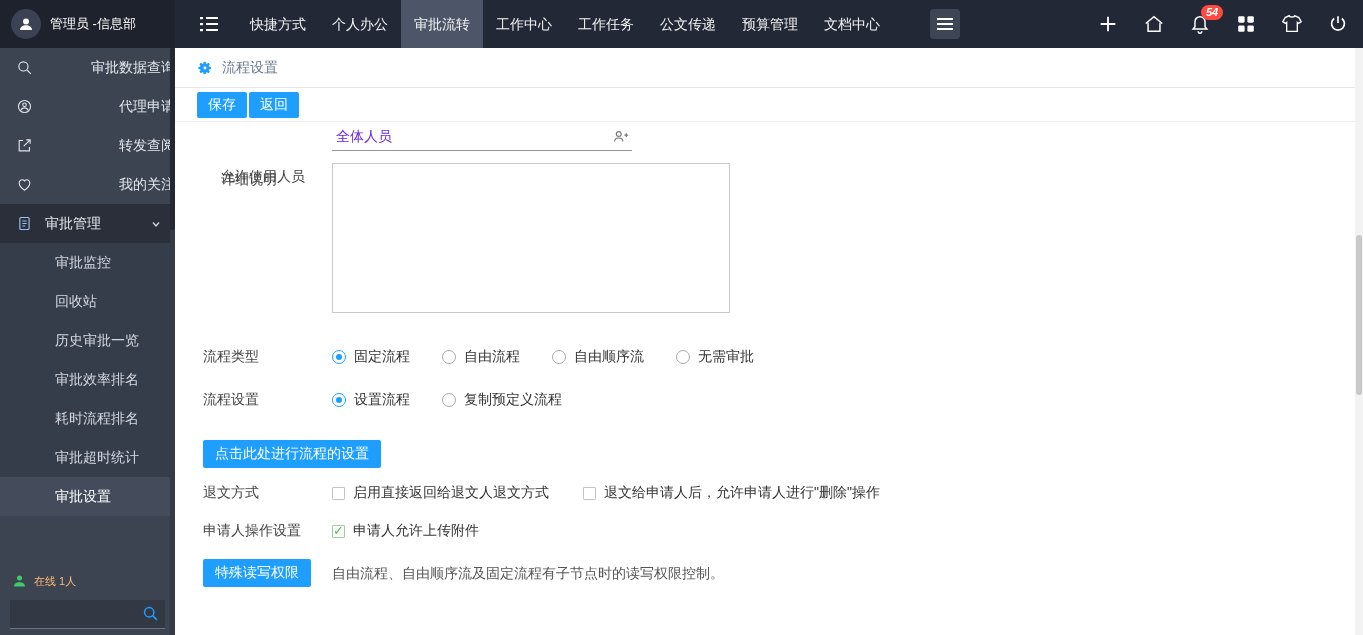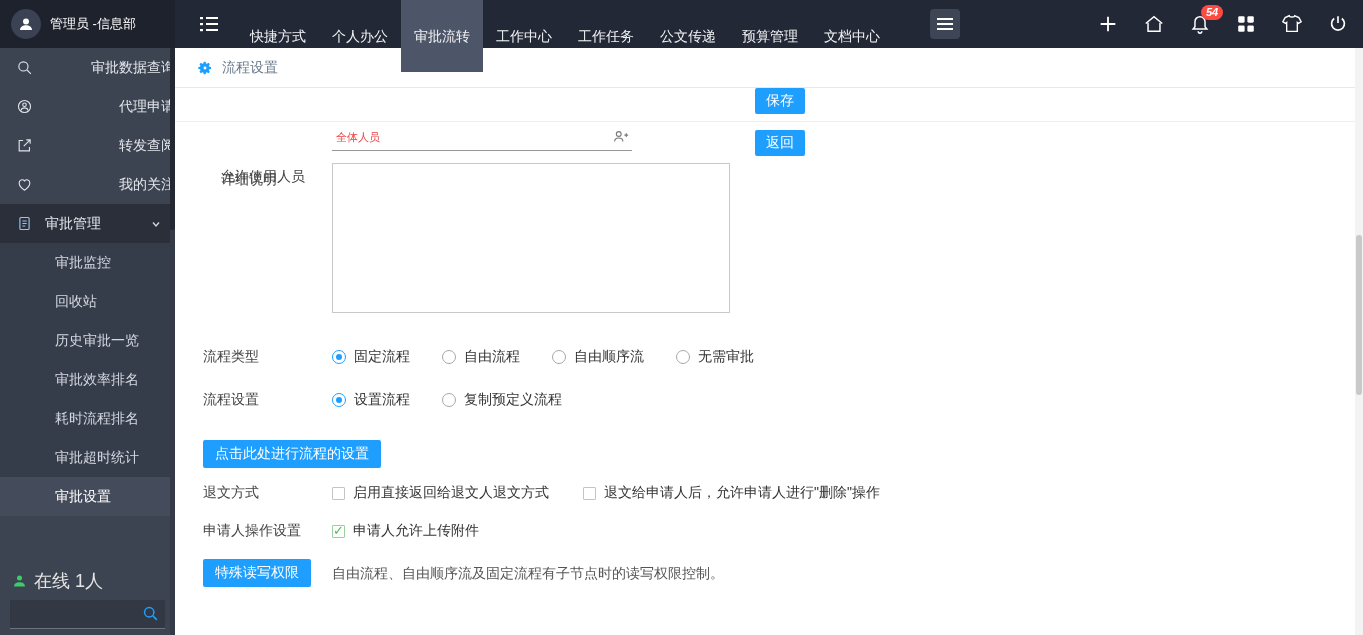--- a/index.html
+++ b/index.html
@@ -6,54 +6,54 @@
   body{font-family:"Liberation Sans","DejaVu Sans",sans-serif;background:#fff;}
   .app{position:relative;width:1363px;height:635px;overflow:hidden;background:#fff;}
 
   
   .topbar{position:absolute;top:0;left:0;width:1363px;height:48px;background:#232836;display:flex;align-items:center;z-index:30;}
   .user-box{width:175px;height:48px;background:#1e222c;display:flex;align-items:center;gap:9px;padding-left:11px;box-sizing:border-box;flex:none;cursor:pointer;}
   .avatar{width:30px;height:30px;border-radius:50%;background:#3a4254;display:flex;align-items:center;justify-content:center;flex:none;}
   .user-name{color:#fff;font-size:13px;white-space:nowrap;}
   .nav-toggle{margin:0 16px 0 22px;display:flex;align-items:center;cursor:pointer;}
   .tabs{display:flex;height:48px;}
-  .tab{height:48px;line-height:48px;padding:12px 13px;color:#f2f3f5;font-size:14px;cursor:pointer;white-space:nowrap;}
+  .tab{height:48px;line-height:48px;padding:0 13px;color:#f2f3f5;font-size:14px;cursor:pointer;white-space:nowrap;}
   .tab.active{background:#4d5668;}
   .ham-btn{width:30px;height:30px;background:#3e4656;border-radius:4px;margin-left:37px;display:flex;align-items:center;justify-content:center;cursor:pointer;flex:none;}
   .top-icons{position:absolute;right:14px;top:0;height:48px;display:flex;align-items:center;gap:24px;}
   .ticon{width:22px;height:22px;cursor:pointer;position:relative;flex:none;font-style:italic;}
   .bell-wrap{position:relative;}
   .badge{position:absolute;top:-8px;left:12px;background:#ff4a42;color:#fff;font-size:11px;line-height:15px;min-width:14px;height:15px;padding:0 4px;border-radius:9px;text-align:center;font-weight:bold;}
 
   
   .sidebar{position:absolute;top:48px;left:0;width:175px;height:587px;background:#3c4351;z-index:20;}
   .side-item{height:39px;display:flex;align-items:center;gap:12px;padding-left:16px;font-size:14px;color:#e4e7ec;cursor:pointer;justify-content:space-between;}
   .side-item.parent-active{background:#2a2f3a;}
   .submenu{background:#353c4a;}
   .sub-item{height:39px;line-height:39px;padding-left:55px;font-size:14px;color:#d4d8e0;cursor:pointer;}
   .sub-item.sub-active{background:#444b5b;color:#fff;}
   .chev{margin-left:auto;margin-right:14px;display:flex;align-items:center;}
   .side-bottom{position:absolute;left:0;bottom:6px;width:100%;}
-  .online-row{display:flex;align-items:center;gap:7px;padding-left:12px;height:30px;color:#e5e5e5;font-size:18px;}
+  .online-row{display:flex;align-items:center;gap:7px;padding-left:12px;height:30px;color:#fdba74;font-size:11px;}
   .side-search{margin:4px 10px 0 10px;height:28px;background:rgba(0,0,0,0.16);border-bottom:1px solid #6b7383;display:flex;align-items:center;position:relative;}
   .side-search input{flex:1;background:transparent;border:none;outline:none;color:#e4e7ec;font-size:13px;padding:0 28px 0 8px;height:26px;font-family:inherit;}
   .side-search .mag{position:absolute;right:6px;top:5px;cursor:pointer;}
   .side-scroll{position:absolute;top:0;right:0;width:5px;height:100%;background:#343a47;}
   .side-thumb{position:absolute;top:0;left:0;width:5px;height:182px;background:#232833;border-radius:2px;cursor:pointer;}
 
   
   .main{position:absolute;top:48px;left:175px;width:1188px;height:587px;background:#fff;}
   .crumb{height:39px;border-bottom:1px solid #e8e8e8;display:flex;align-items:center;gap:9px;padding-left:22px;}
   .crumb-title{font-size:14px;color:#6a7a8c;}
-  .toolbar{height:33px;border-bottom:1px solid #efefef;display:flex;align-items:center;gap:16px;padding-left:22px;flex-direction:column;}
+  .toolbar{height:33px;border-bottom:1px solid #efefef;display:flex;align-items:center;gap:2px;padding-left:22px;}
   .btn-blue{background:#1E9FFF;color:#fff;border:none;border-radius:2px;font-size:14px;padding:4px 11px;cursor:pointer;font-family:inherit;white-space:nowrap;}
   .form-upper{position:relative;height:203px;}
   .flabel{position:absolute;font-size:14px;color:#444;white-space:nowrap;}
   .allow-field{position:absolute;left:157px;top:2px;width:300px;height:26px;border-bottom:1px solid #979797;display:flex;align-items:center;}
-  .allow-field input{flex:1;border:none;outline:none;font-size:11px;color:#ef4444;padding:0 4px;background:transparent;font-family:inherit;}
+  .allow-field input{flex:1;border:none;outline:none;font-size:14px;color:#6d28d9;padding:0 4px;background:transparent;font-family:inherit;}
   .allow-field .picker{cursor:pointer;margin-right:2px;display:flex;align-items:center;}
   .detail-area{position:absolute;left:157px;top:41px;width:398px;height:150px;border:1px solid #c9c9c9;resize:none;outline:none;font-family:inherit;font-size:14px;padding:6px;box-sizing:border-box;}
   .section-bar{height:36px;background:#f4f4f4;border-top:1px solid #e4e4e4;border-bottom:1px solid #e4e4e4;display:flex;align-items:center;padding:0 11px 0 21px;}
   .section-title{font-size:14px;font-weight:bold;color:#333;}
   .section-bar .btn-blue{margin-left:auto;font-size:13px;padding:4px 11px;}
   .form-lower{position:relative;height:272px;}
   .frow{position:absolute;left:0;right:0;height:22px;}
   .frow .flabel{left:28px;top:50%;transform:translateY(-50%);}
   .fopts{position:absolute;left:157px;top:50%;transform:translateY(-50%);display:flex;gap:32px;align-items:center;}
   .fopts.cbgap{gap:34px;}

